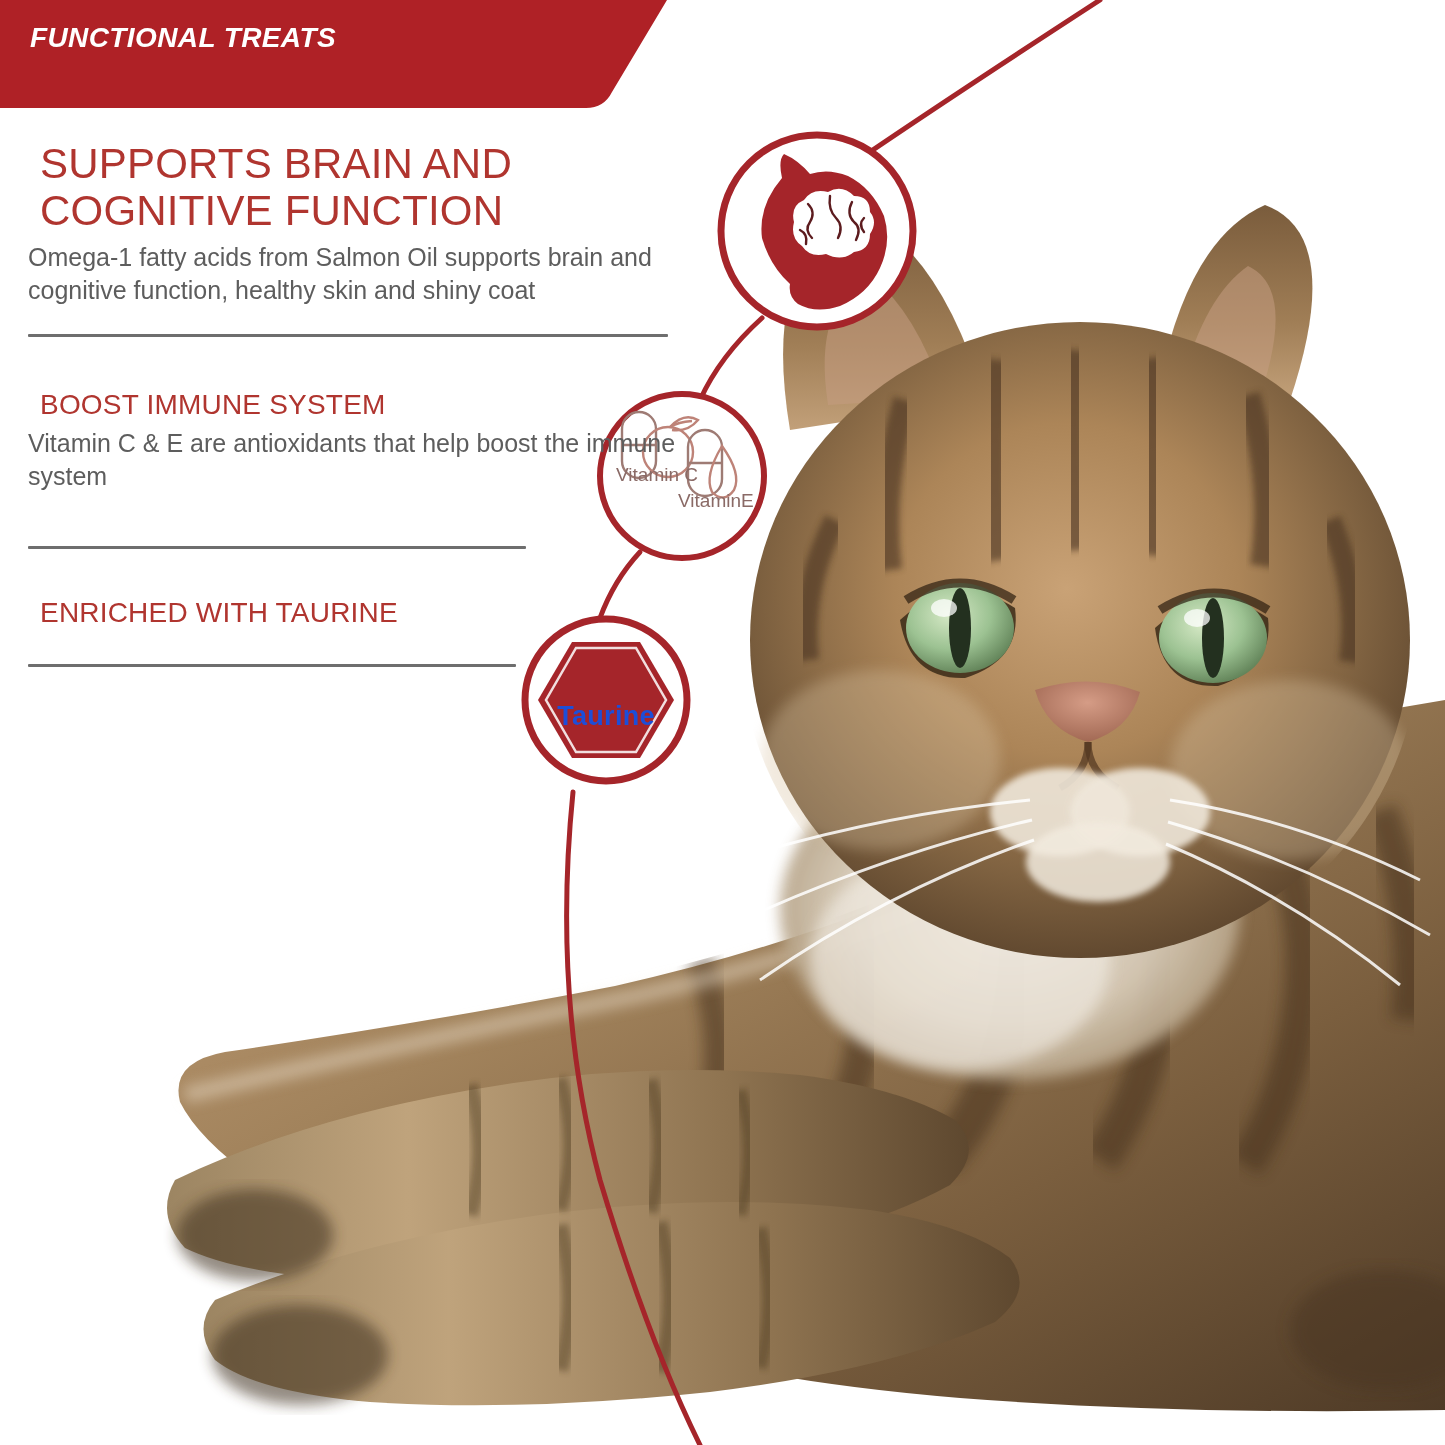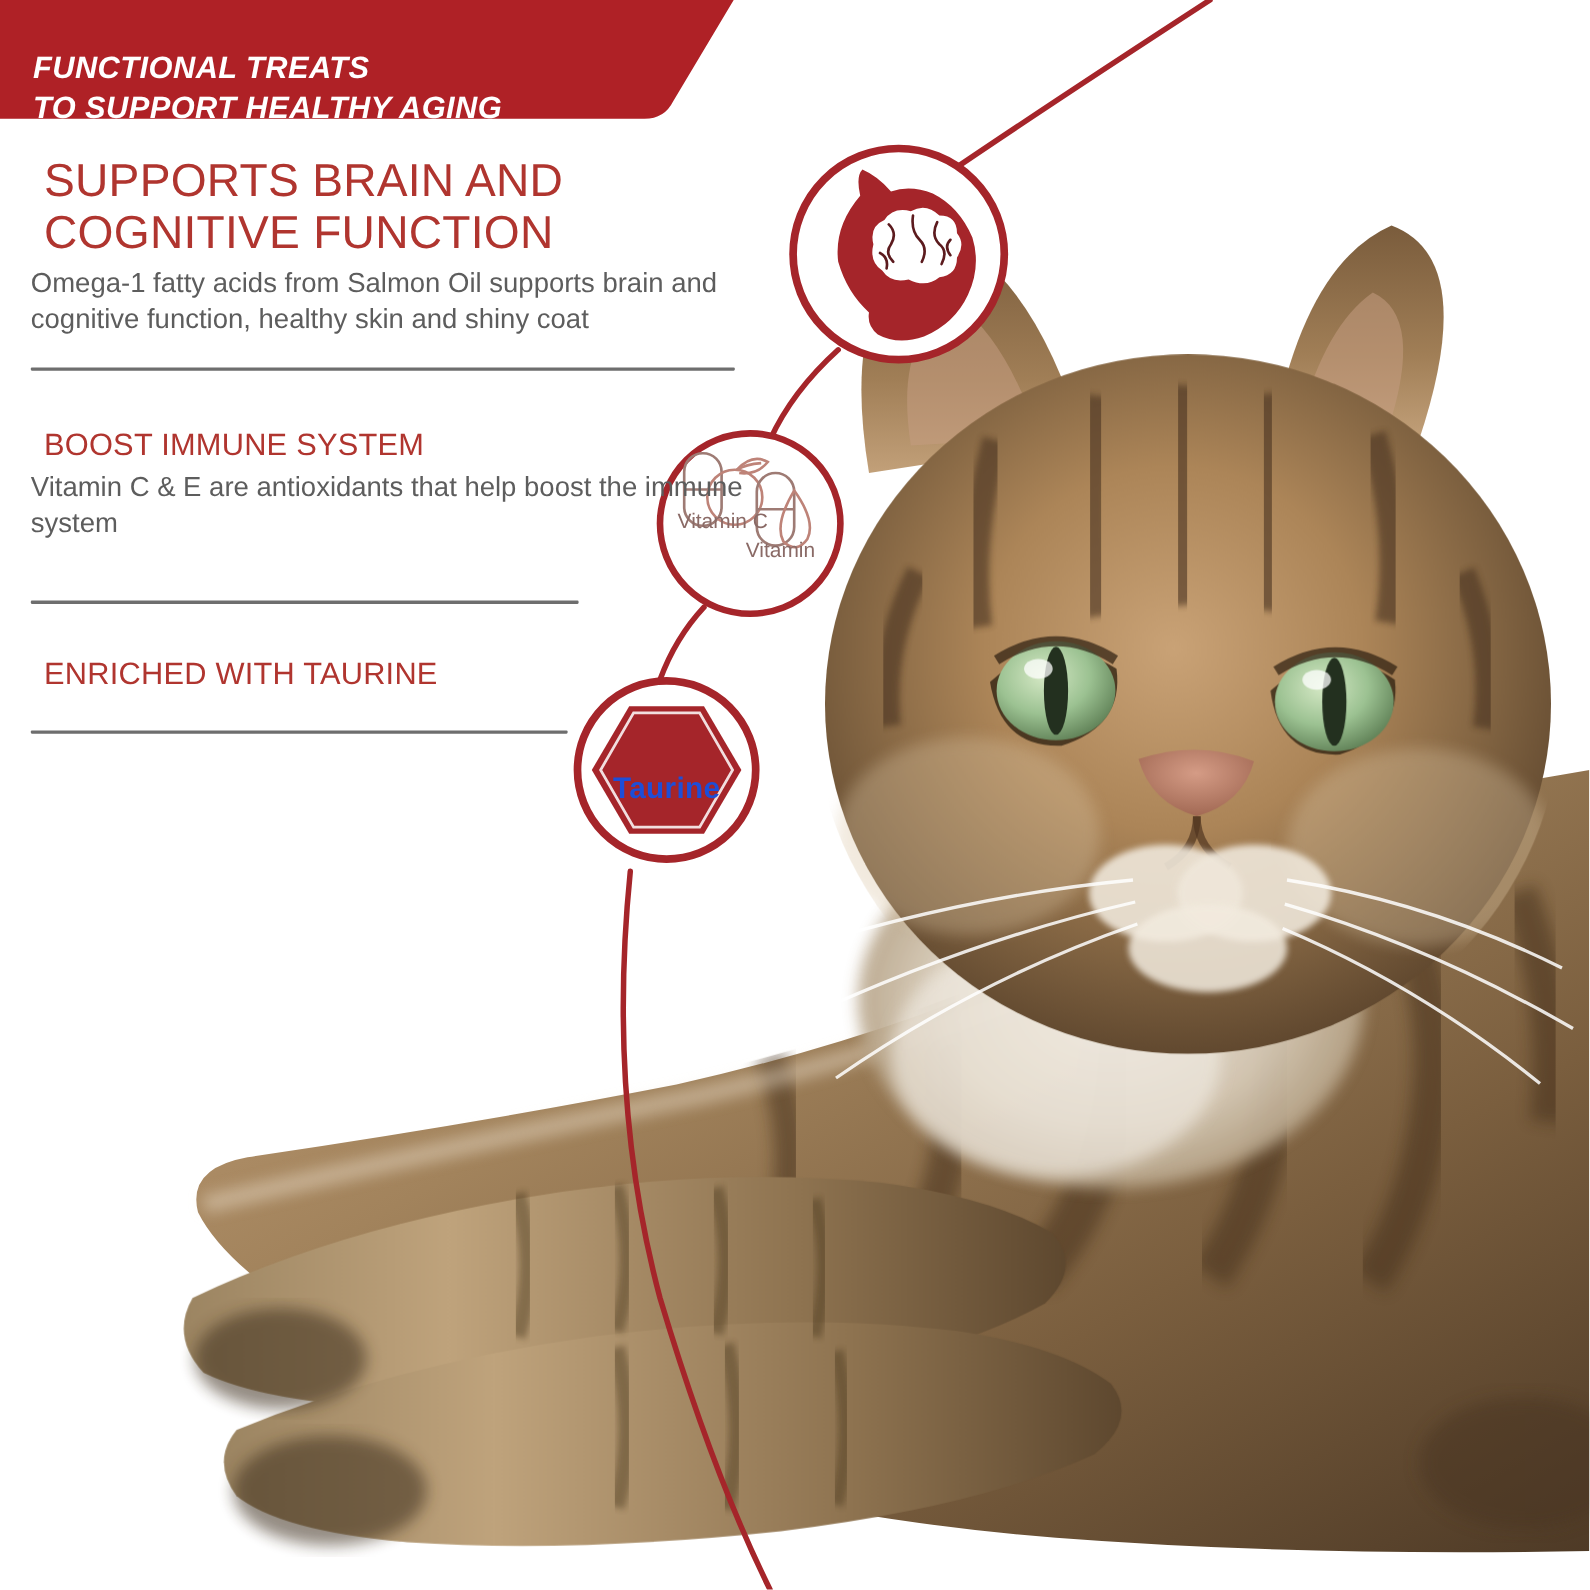--- a/index.html
+++ b/index.html
@@ -19,21 +19,21 @@
   
   .connector{position:absolute;left:0;top:0;z-index:3;pointer-events:none;}
 
   
   .banner{position:absolute;left:0;top:0;width:700px;height:112px;z-index:6;}
   .banner svg{position:absolute;left:0;top:0;}
   .banner-text{
     position:absolute;left:30px;top:20px;z-index:7;
     color:#ffffff;font-style:italic;font-weight:bold;
     font-size:28px;line-height:1.28;letter-spacing:.4px;
-    text-transform:uppercase;white-space:nowrap;margin-top:24px;
+    text-transform:uppercase;white-space:nowrap;
   }
   .banner-line{display:block;}
 
   
   .features{position:absolute;left:0;top:140px;width:700px;z-index:6;}
   .feature{position:relative;margin:0 0 0 0;}
   .f-head{
     color:#B0352F;font-size:42px;line-height:1.13;
     font-weight:400;letter-spacing:.2px;text-transform:uppercase;
     margin:0 0 6px 40px;
@@ -290,40 +290,39 @@
       <g stroke="#9E7B74" stroke-width="2.4" fill="none">
         <rect x="96" y="44" width="34" height="66" rx="17"></rect>
         <line x1="96" y1="77" x2="130" y2="77"></line>
       </g>
 
       <g stroke="#BE8378" stroke-width="2.4" fill="none">
         <path d="M130,60 Q150,88 142,104 Q132,118 120,106 Q112,90 130,60 Z"></path>
       </g>
     </svg>
     <span class="vit-label vit-c">Vitamin C</span>
-    <span class="vit-label vit-e">Vitamin</span>
+    <span class="vit-label vit-e">VitaminE</span>
   </div>
 
   <div class="badge badge-taurine">
     <svg width="176" height="176" viewBox="0 0 176 176">
       <circle cx="88" cy="88" r="81" fill="#FFFFFF" stroke="#A5252A" stroke-width="7"></circle>
       <polygon points="54,30 122,30 156,88 122,146 54,146 20,88" fill="#A5252A"></polygon>
       <polygon points="58,36 118,36 148,88 118,140 58,140 28,88" fill="none" stroke="#FFFFFF" stroke-width="2.5" opacity=".85"></polygon>
     </svg>
     <span class="taurine-word">Taurine</span>
   </div>
 
   <div class="banner">
     <svg width="700" height="112" viewBox="0 0 700 112">
       <path d="M0,0 L667,0 L612,92 Q604,108 586,108 L0,108 Z" fill="#AF2126"></path>
     </svg>
   </div>
   <div class="banner-text">
     <span class="banner-line">FUNCTIONAL TREATS</span>
-    <span class="banner-line">TO SUPPORT HEALTHY AGING</span>
   </div>
 
   <div class="features">
 
     <div class="feature blk1">
       <div class="f-head">SUPPORTS BRAIN AND COGNITIVE FUNCTION</div>
       <div class="f-body">Omega-1 fatty acids from Salmon Oil supports brain and cognitive function, healthy skin and shiny coat</div>
       <div class="rule"></div>
     </div>
 

